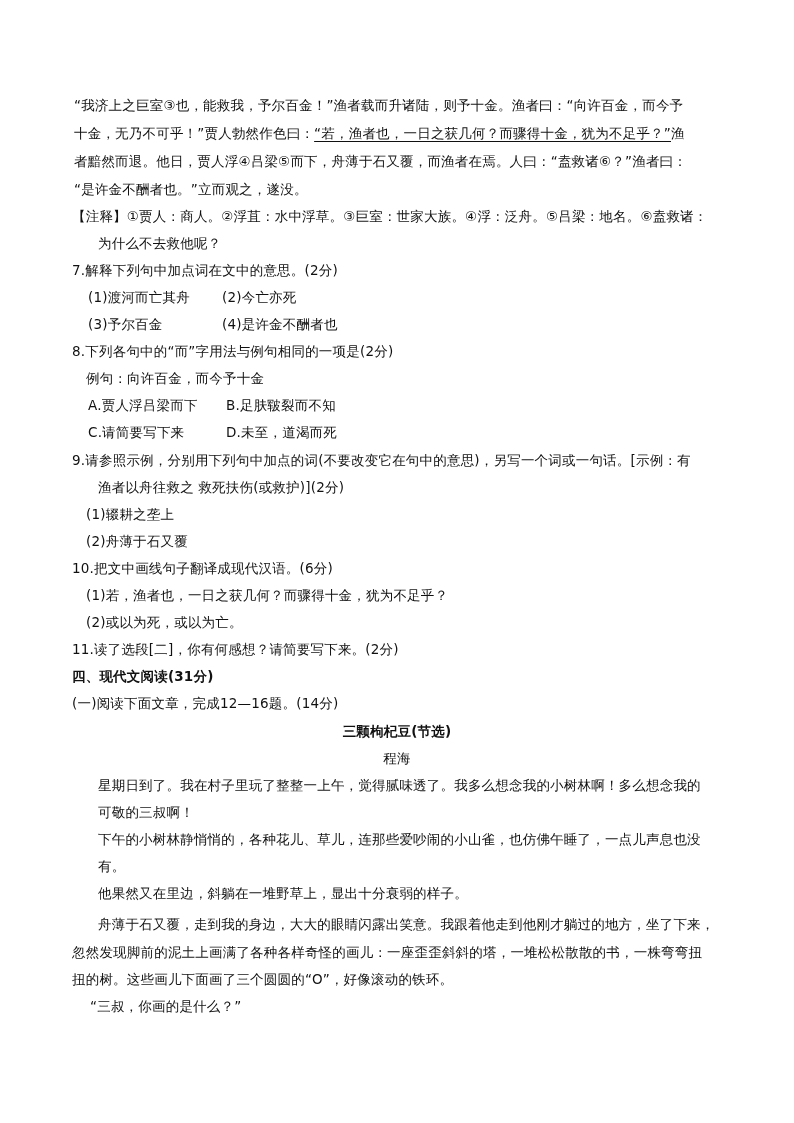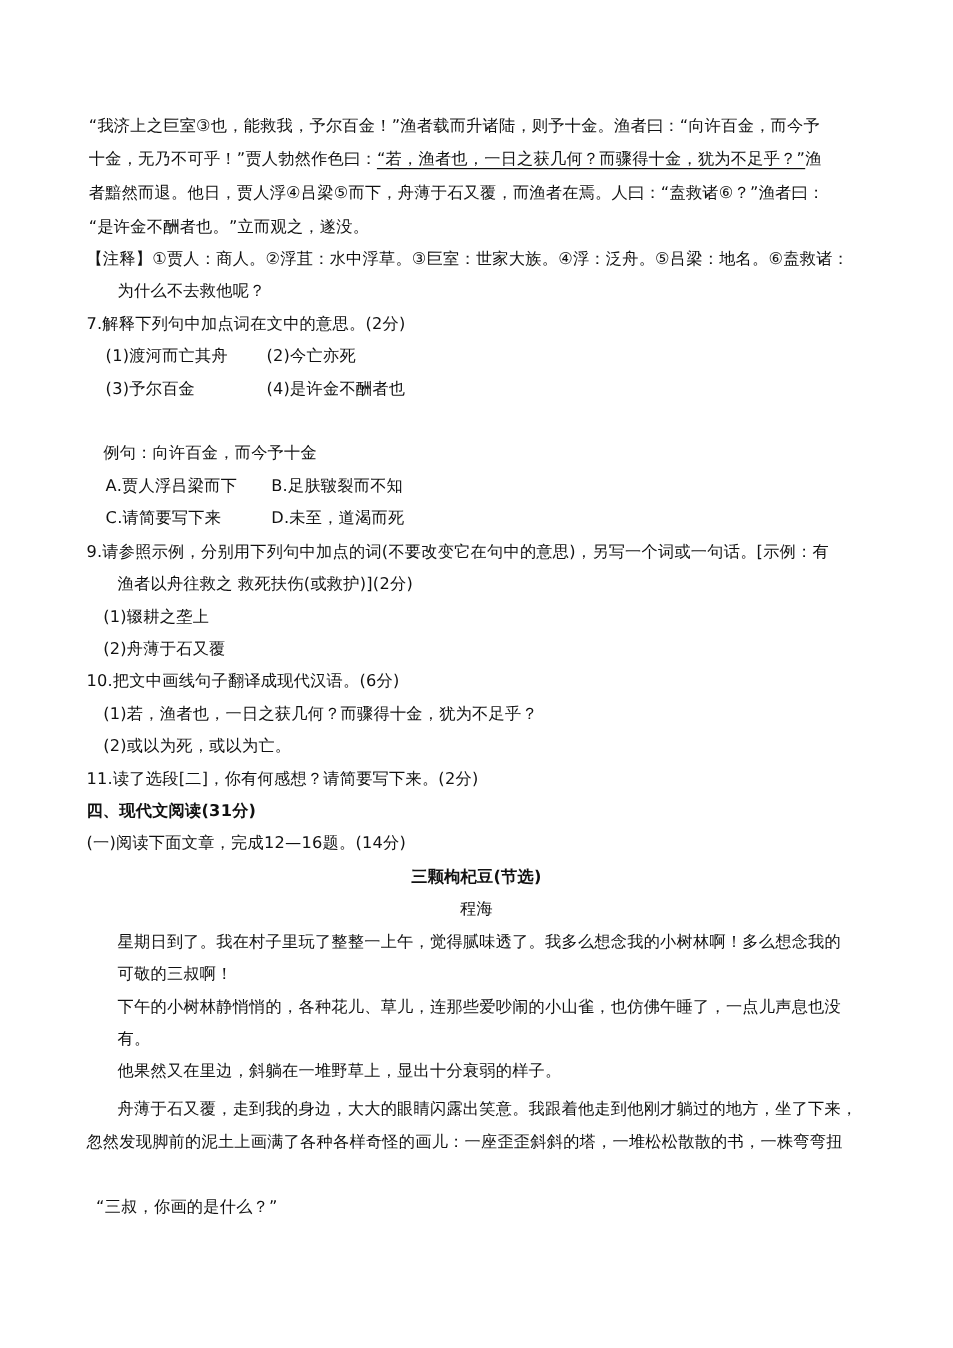--- a/index.html
+++ b/index.html
@@ -28,20 +28,21 @@
   <div class="line" style="left:98px; top:234px;">为什么不去救他呢？</div>
 
   <div class="line" style="left:72px; top:261px;">7.解释下列句中加点词在文中的意思。(2分)</div>
   <div class="line" style="left:88px; top:288px;">
     <span class="opt" style="width:134px;">(1)渡河而亡其舟</span><span class="opt">(2)今亡亦死</span>
   </div>
   <div class="line" style="left:88px; top:315px;">
     <span class="opt" style="width:134px;">(3)予尔百金</span><span class="opt">(4)是许金不酬者也</span>
   </div>
 
+  <div class="line" style="left:72px; top:342px;">8.下列各句中的“而”字用法与例句相同的一项是(2分)</div>
   <div class="line" style="left:86px; top:369px;">例句：向许百金，而今予十金</div>
   <div class="line" style="left:88px; top:396px;">
     <span class="opt" style="width:138px;">A.贾人浮吕梁而下</span><span class="opt">B.足肤皲裂而不知</span>
   </div>
   <div class="line" style="left:88px; top:423px;">
     <span class="opt" style="width:138px;">C.请简要写下来</span><span class="opt">D.未至，道渴而死</span>
   </div>
 
   <div class="line" style="left:72px; top:451px;">9.请参照示例，分别用下列句中加点的词(不要改变它在句中的意思)，另写一个词或一句话。[示例：有</div>
   <div class="line" style="left:98px; top:478px;">渔者以舟往救之   救死扶伤(或救护)](2分)</div>
@@ -59,15 +60,16 @@
   <div class="line bold center" style="top:722px;">三颗枸杞豆(节选)</div>
   <div class="line center" style="top:749px;">程海</div>
 
   <div class="line" style="left:98px; top:776px;">星期日到了。我在村子里玩了整整一上午，觉得腻味透了。我多么想念我的小树林啊！多么想念我的</div>
   <div class="line" style="left:98px; top:803px;">可敬的三叔啊！</div>
   <div class="line" style="left:98px; top:830px;">下午的小树林静悄悄的，各种花儿、草儿，连那些爱吵闹的小山雀，也仿佛午睡了，一点儿声息也没</div>
   <div class="line" style="left:98px; top:857px;">有。</div>
   <div class="line" style="left:98px; top:884px;">他果然又在里边，斜躺在一堆野草上，显出十分衰弱的样子。</div>
   <div class="line" style="left:98px; top:915px;">舟薄于石又覆，走到我的身边，大大的眼睛闪露出笑意。我跟着他走到他刚才躺过的地方，坐了下来，</div>
   <div class="line" style="left:72px; top:943px;">忽然发现脚前的泥土上画满了各种各样奇怪的画儿：一座歪歪斜斜的塔，一堆松松散散的书，一株弯弯扭</div>
-  <div class="line" style="left:80px; top:997px;">“三叔，你画的是什么？”</div>
+  <div class="line" style="left:72px; top:970px;">扭的树。这些画儿下面画了三个圆圆的“O”，好像滚动的铁环。</div>
+  <div class="line" style="left:90px; top:997px;">“三叔，你画的是什么？”</div>
 
 </div>
 
 </body></html>

